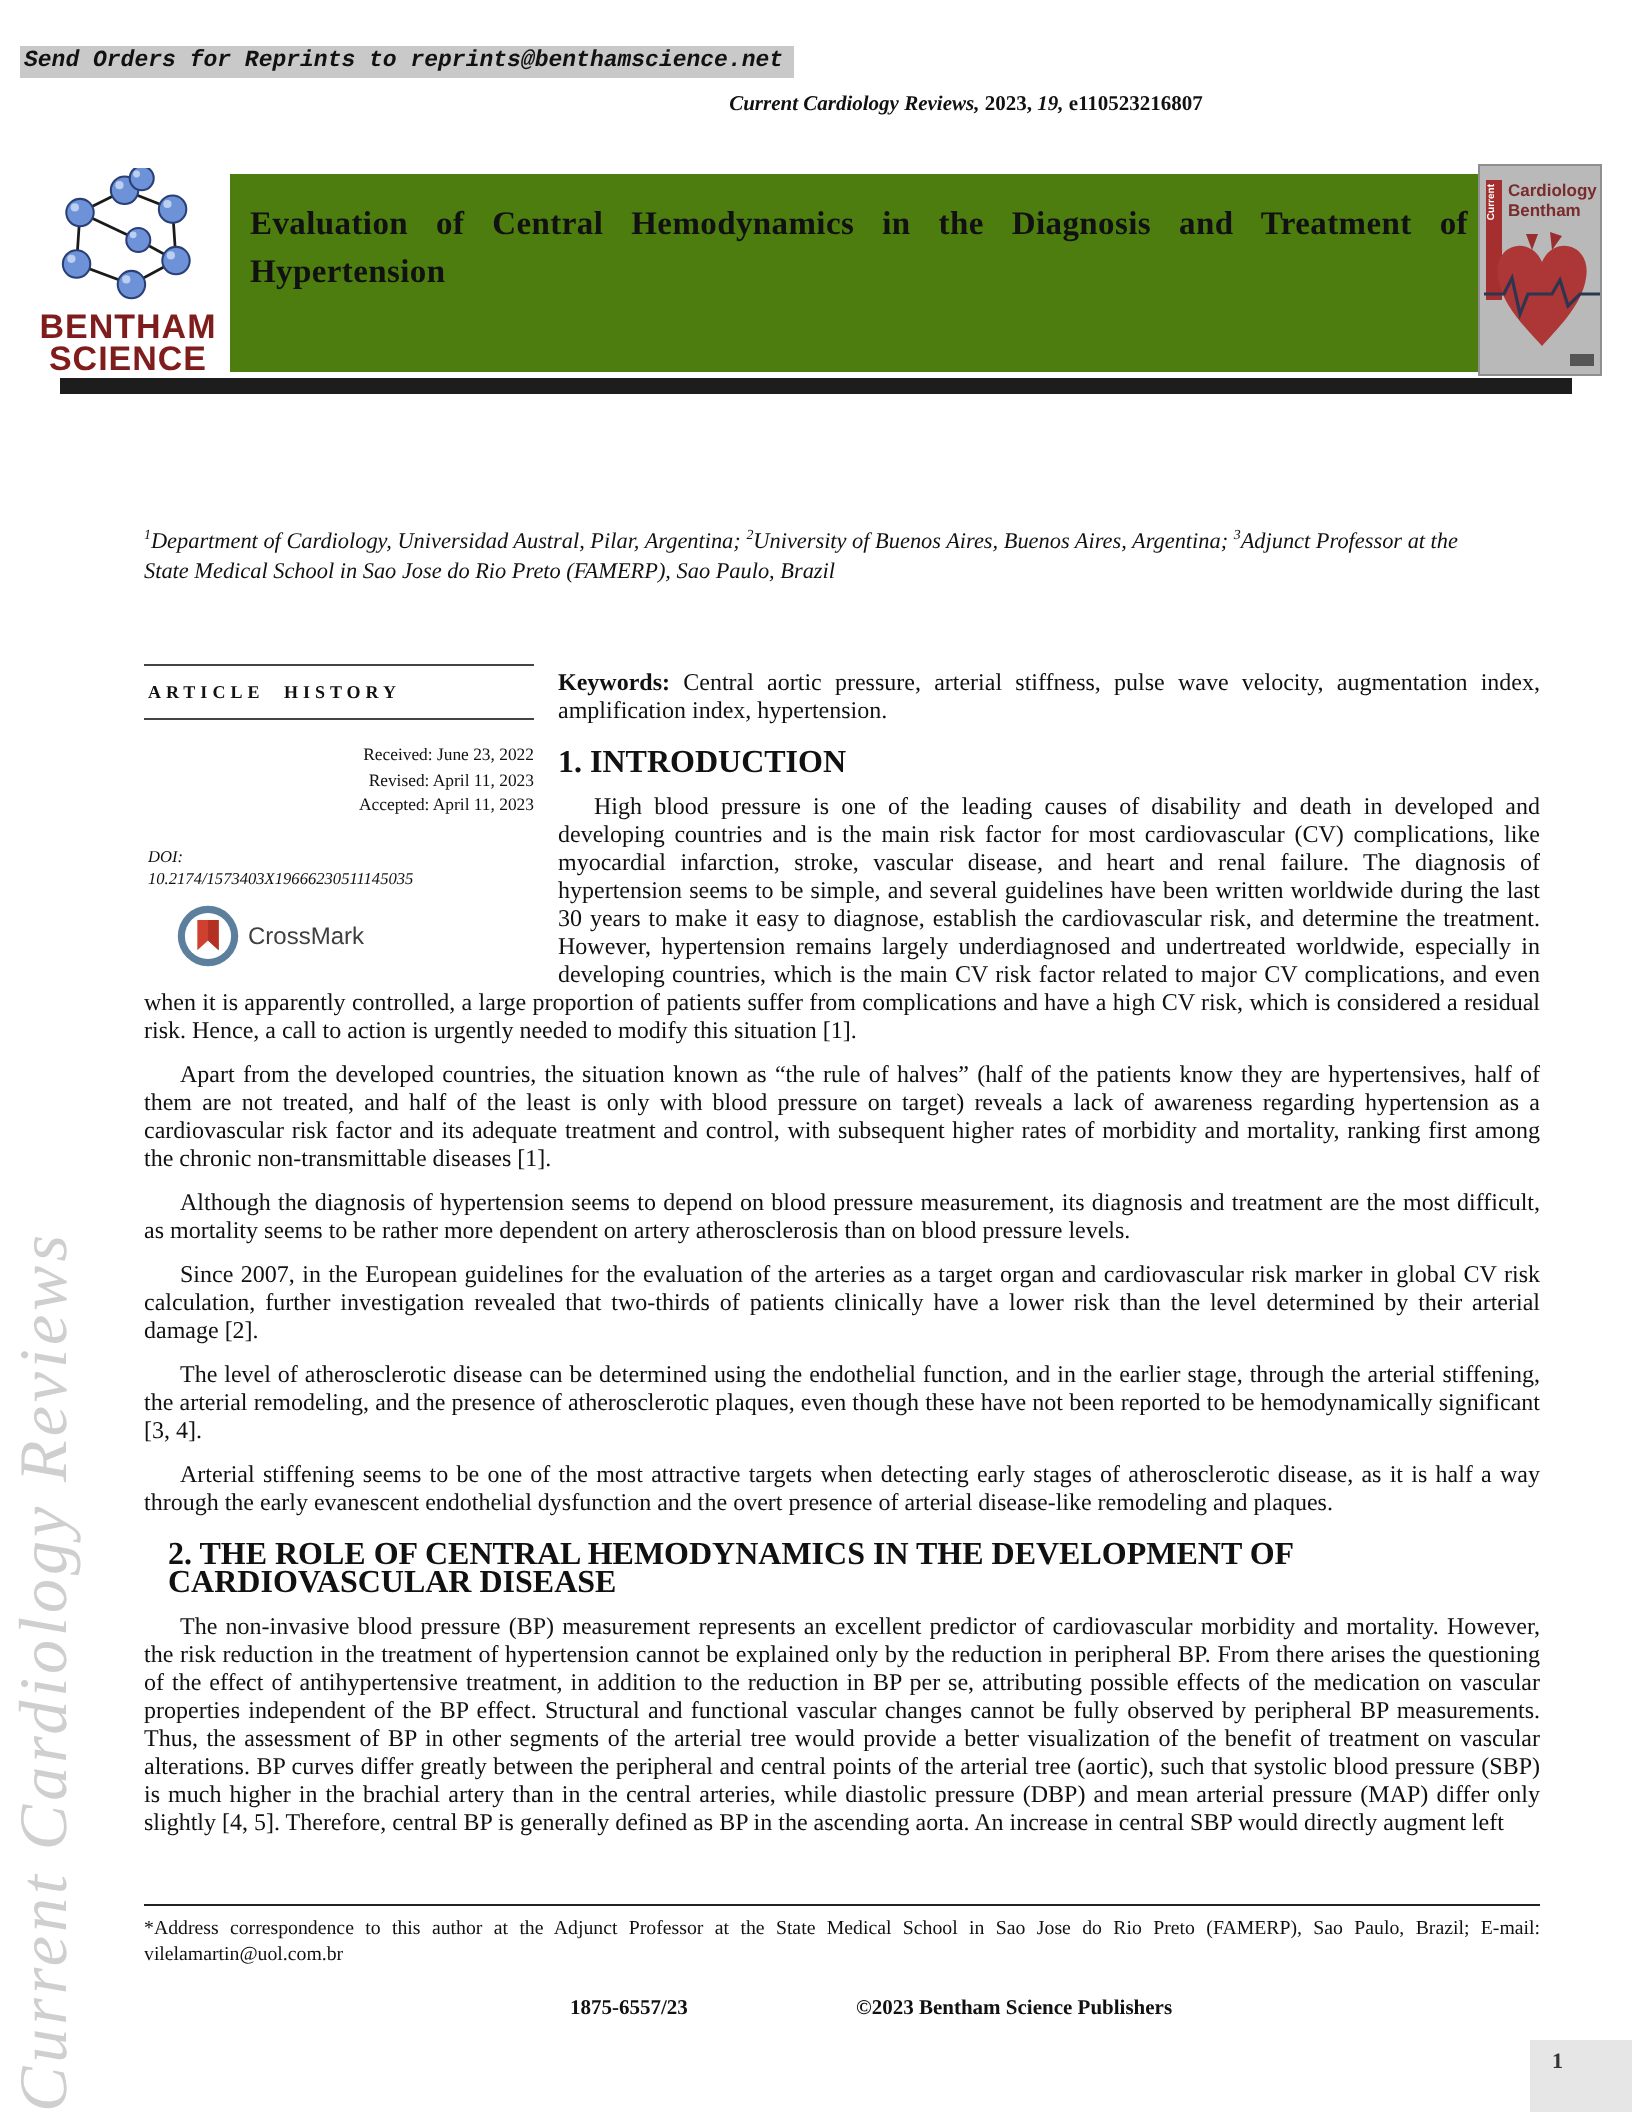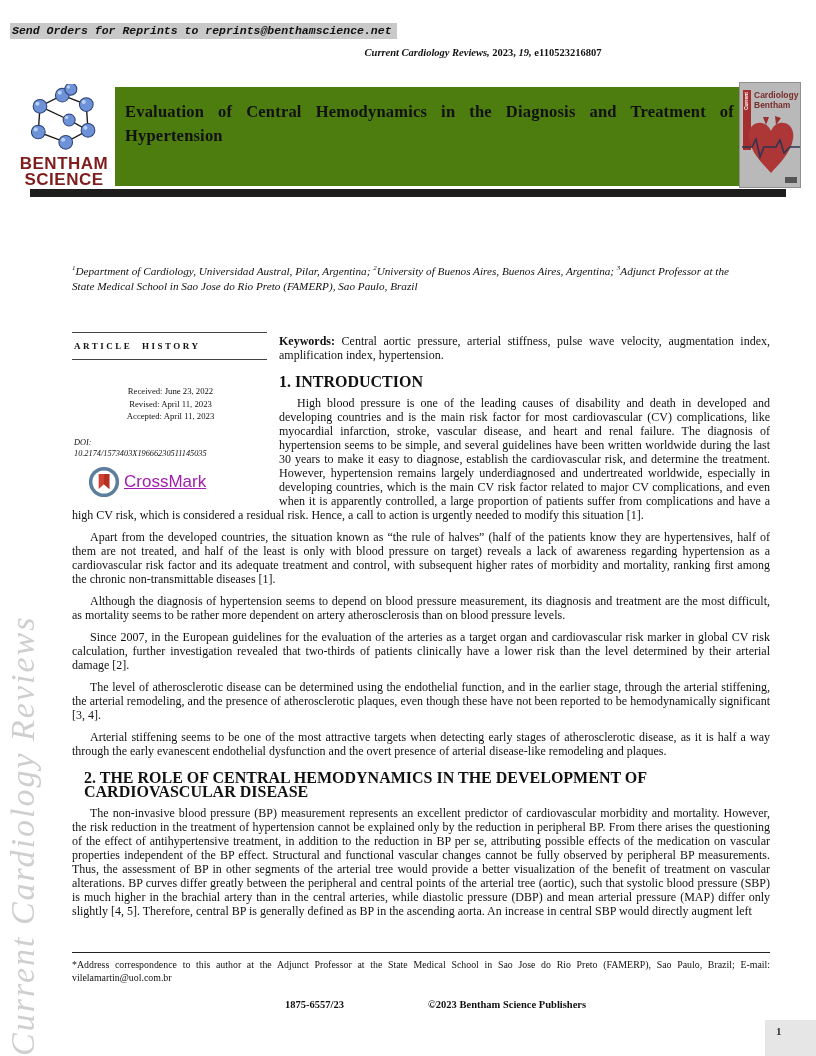--- a/index.html
+++ b/index.html
@@ -77,24 +77,24 @@
   }
   .history-box{
     float:left;width:195px;margin:0 12px 6px 0;
     font-family:"Liberation Serif",serif;
   }
   .history-box .rule{border-top:1.3px solid #444;margin:0;}
   .history-box .hb-title{
     font-size:9px;font-weight:bold;letter-spacing:2.5px;word-spacing:5px;
     padding:6px 0 6px 2px;text-align:left;
   }
-  .history-box .dates{font-size:8.7px;line-height:1.45;margin-top:25px;padding-left:2px;text-align:center;}
+  .history-box .dates{font-size:8.7px;line-height:1.45;margin-top:11px;padding-left:2px;text-align:right;}
   .history-box .doi{font-size:8.3px;font-style:italic;margin-top:15px;padding-left:2px;text-align:left;line-height:1.3;}
   .crossmark{display:flex;align-items:center;gap:4px;margin-top:7px;padding-left:16px;}
-  .crossmark .cm-label{font-size:17px;color:#a21caf;font-family:"Liberation Sans",sans-serif;text-decoration:underline;}
+  .crossmark .cm-label{font-size:12px;color:#404040;font-family:"Liberation Sans",sans-serif;}
   .keywords{margin:2px 0 10px;}
   .keywords b{font-weight:bold;}
   .sec-heading{font-size:16px;font-weight:bold;margin:13px 12px 7px;text-align:left;}
   .body p.para{margin:0 0 8px;text-indent:18px;}
   
   .footnote{
     position:absolute;left:72px;top:952px;width:698px;background:#fff;
     border-top:1.6px solid #222;padding-top:5px;
     font-size:9.9px;line-height:1.35;text-align:justify;
   }

